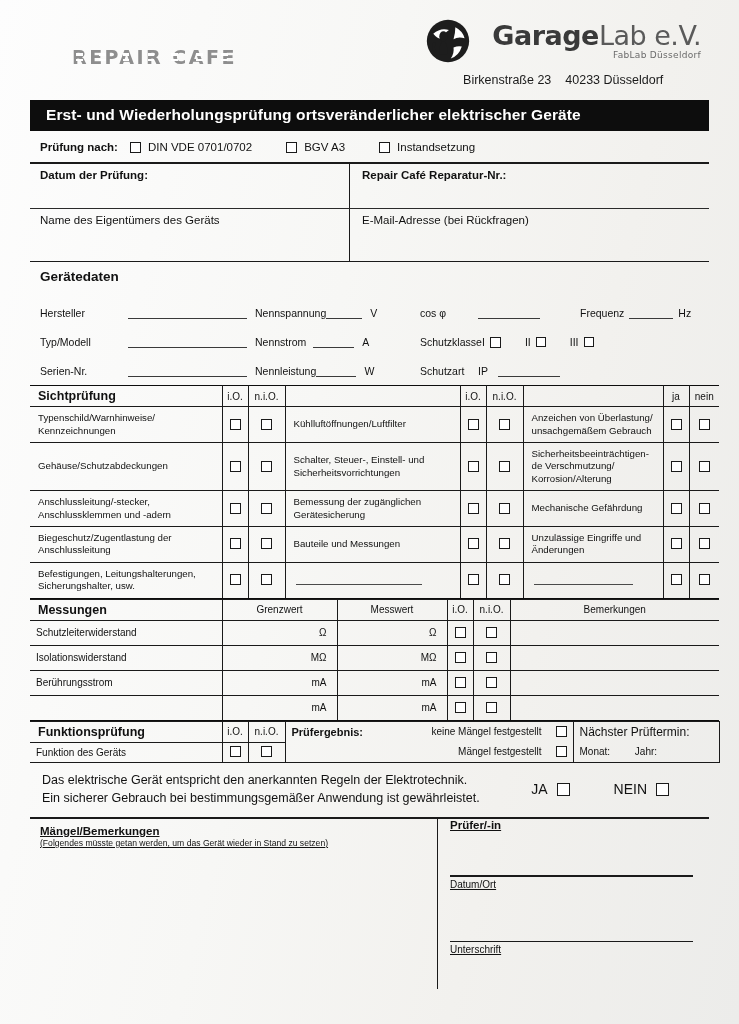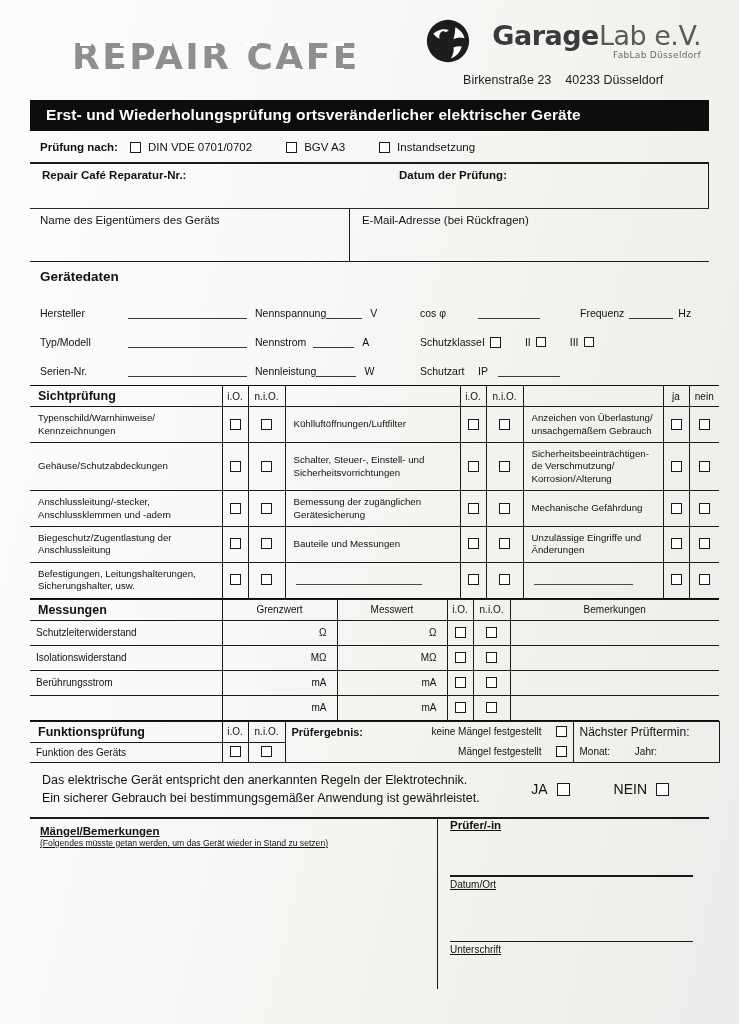--- a/index.html
+++ b/index.html
@@ -12,22 +12,22 @@
     overflow: hidden;
   }
   .page {
     position: absolute; inset: 0;
     background: linear-gradient(103deg, #fdfdfd 0%, #f7f7f5 42%, #f2f1ee 70%, #ececea 100%);
     padding: 0 30px;
   }
   
   .header { height: 100px; position: relative; }
   .repair-cafe {
-    position: absolute; left: 42px; top: 36px;
-    font-size: 36px; font-weight: 700; letter-spacing: 2.5px;
+    position: absolute; left: 42px; top: 46px;
+    font-size: 19px; font-weight: 700; letter-spacing: 2.5px;
     color: #8e8e8e;
     font-family: "DejaVu Sans", sans-serif;
   }
   .stencil { position: relative; display: inline-block; }
   .stencil::before, .stencil::after {
     content: ""; position: absolute; left: -1px; right: -1px; height: 2.5px;
     background: linear-gradient(90deg,
       transparent 0 3%, #fff 3% 7%, transparent 7% 17%, #fff 17% 21%,
       transparent 21% 31%, #fff 31% 35%, transparent 35% 46%, #fff 46% 50%,
       transparent 50% 60%, #fff 60% 64%, transparent 64% 75%, #fff 75% 79%,
@@ -173,25 +173,25 @@
     </span>
     <span class="pn-item">
       <span class="cb"></span>
       <span>Instandsetzung</span>
     </span>
   </div>
 
   <div class="hr"></div>
   <div class="topblock">
     <div class="tb-row">
+      <div class="tb-cell tb-left tb-r1">
+        <span class="bold">Datum der Prüfung:</span>
+      </div>
       <div class="tb-cell tb-right tb-r1">
         <span class="bold">Repair Café Reparatur-Nr.:</span>
-      </div>
-      <div class="tb-cell tb-left tb-r1">
-        <span class="bold">Datum der Prüfung:</span>
       </div>
     </div>
     <div class="hr-thin"></div>
     <div class="tb-row">
       <div class="tb-cell tb-left tb-r2">
         <span>Name des Eigentümers des Geräts</span>
       </div>
       <div class="tb-cell tb-right tb-r2">
         <span>E-Mail-Adresse (bei Rückfragen)</span>
       </div>

